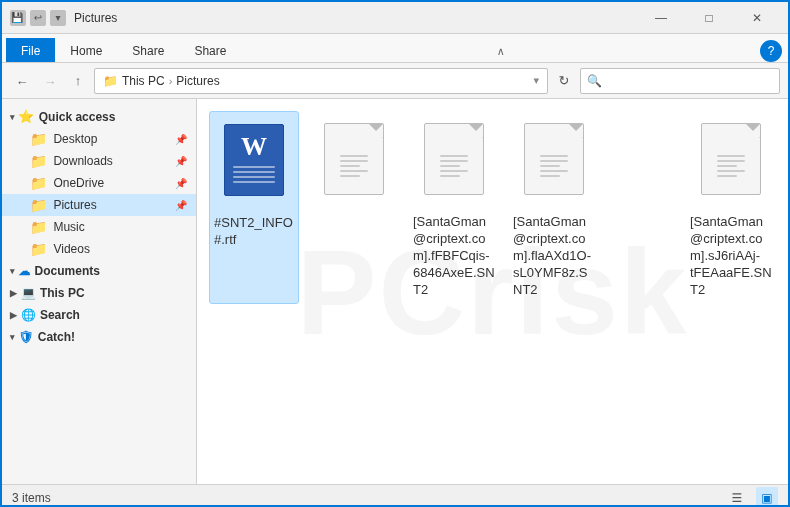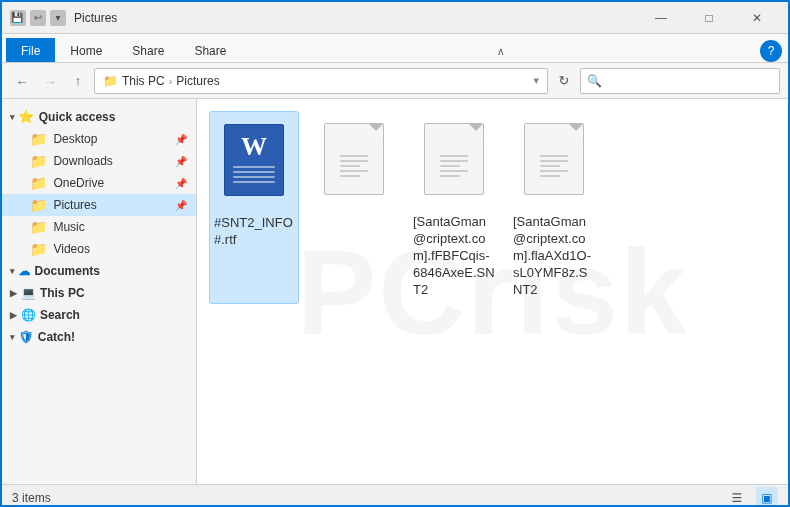--- a/index.html
+++ b/index.html
@@ -529,20 +529,34 @@
             </div>
           </div>
         </div>
         <div class="file-name">[SantaGman@criptext.com].flaAXd1O-sL0YMF8z.SNT2</div>
       </div>
 
 
       <div style="visibility:hidden;"></div>
 
 
+      <div class="file-item">
+        <div class="file-icon-container">
+          <div class="file-doc">
+            <div class="file-doc-lines">
+              <div class="doc-line"></div>
+              <div class="doc-line"></div>
+              <div class="doc-line short"></div>
+              <div class="doc-line"></div>
+              <div class="doc-line short"></div>
+            </div>
+          </div>
+        </div>
+        <div class="file-name">[SantaGman@criptext.com].sJ6riAAj-tFEAaaFE.SNT2</div>
+      </div>
 
     </div>
   </div>
 </div>
 
 <div class="status-bar">
   <span>3 items</span>
   <div class="spacer"></div>
   <div class="view-btn">☰</div>
   <div class="view-btn active">▣</div>

